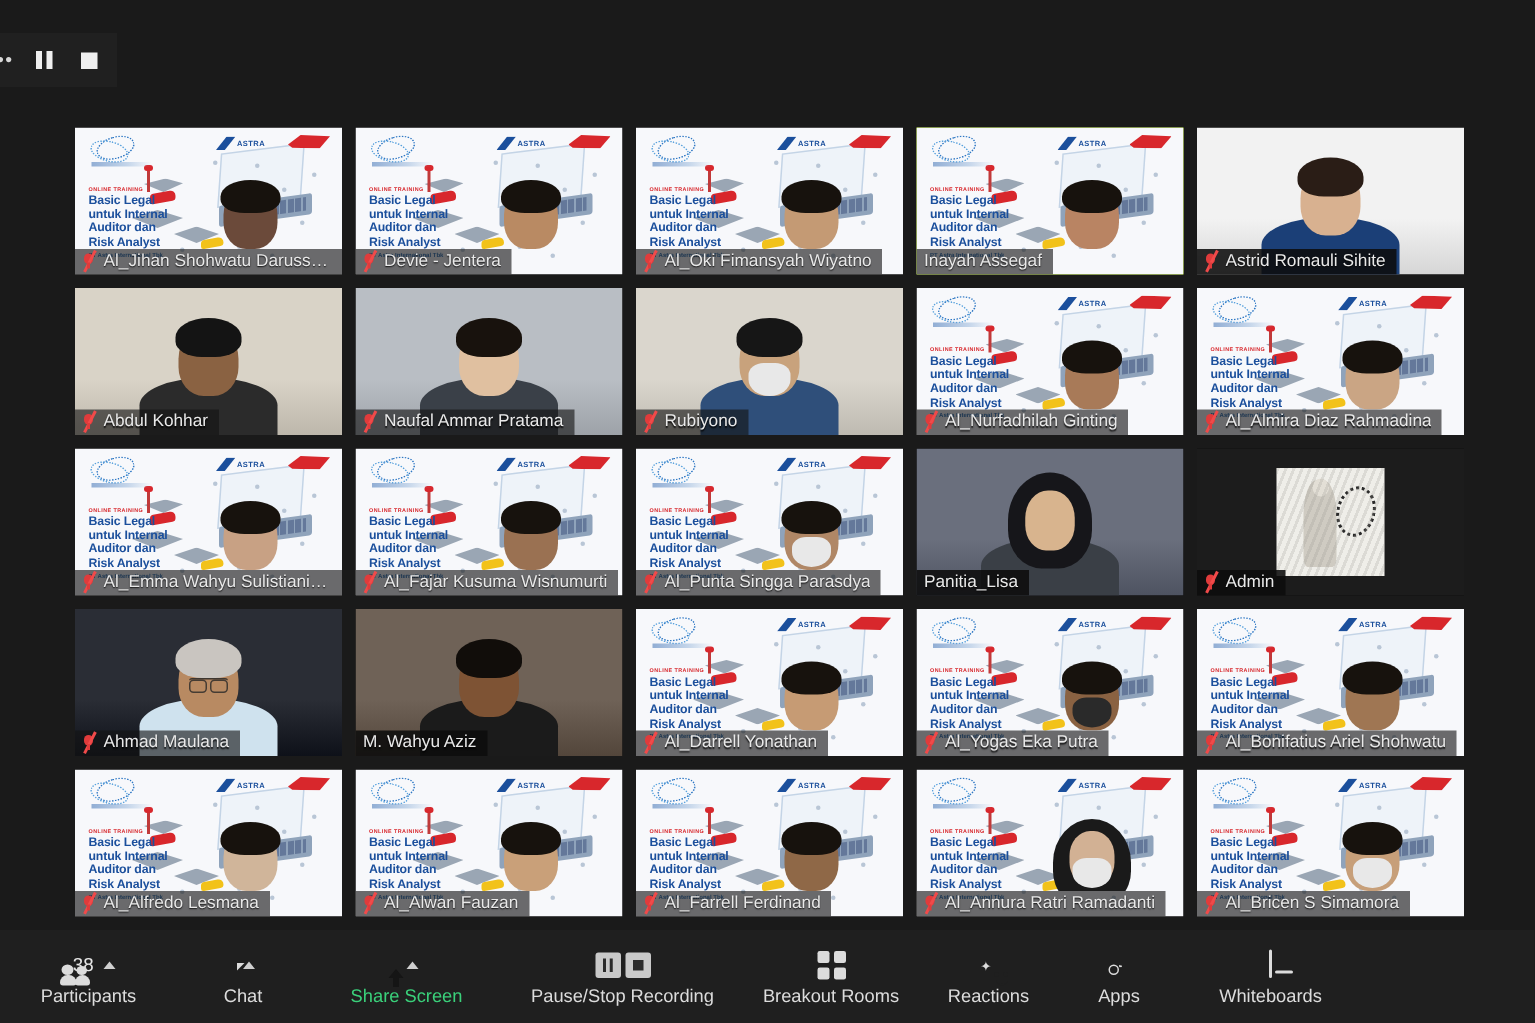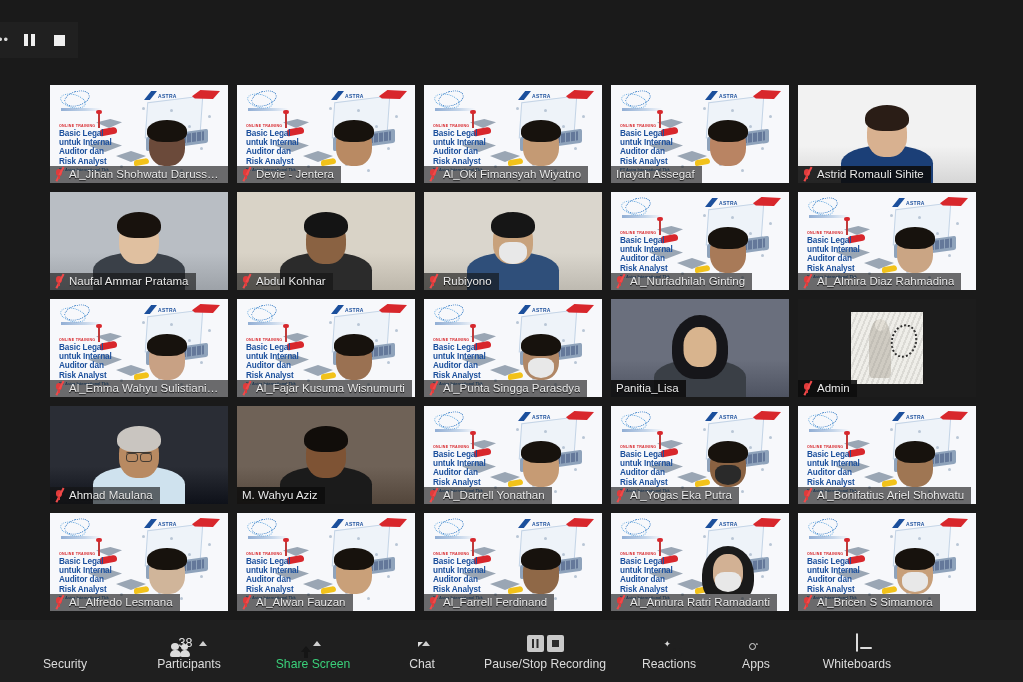--- a/index.html
+++ b/index.html
@@ -630,50 +630,50 @@
               <i></i>
             </span>
           </span>
                 <span class="nm">Astrid Romauli Sihite</span>
               </div>
       </div>
     </div>
     <div class="grid-row">
       <div class="tile">
   <div class="cam">
+    <div class="bg" style="background:linear-gradient(180deg, #d9d3c7 0%, #d9d3c7 62%, #bdb7ab 100%)"></div>
+    <div class="body" style="bottom:0;width:92px;height:38px;background:#2b2b2b"></div>
+    <div class="head" style="top:26px;width:40px;height:46px;background:#8a6242"></div>
+    <div class="hair" style="top:20px;width:44px;height:26px;background:#141414"></div>
+
+  </div>
+        <div class="nameplate">
+                <span class="mic-muted">
+            <span class="mic-slash">
+              <i></i>
+            </span>
+          </span>
+                <span class="nm">Abdul Kohhar</span>
+              </div>
+      </div>
+      <div class="tile">
+  <div class="cam">
     <div class="bg" style="background:linear-gradient(180deg, #b9bec4 0%, #b9bec4 62%, #9da2a8 100%)"></div>
     <div class="body" style="bottom:0;width:92px;height:38px;background:#3a4048"></div>
     <div class="head" style="top:26px;width:40px;height:46px;background:#e0c0a0"></div>
     <div class="hair" style="top:20px;width:44px;height:26px;background:#18120d"></div>
 
   </div>
         <div class="nameplate">
                 <span class="mic-muted">
             <span class="mic-slash">
               <i></i>
             </span>
           </span>
                 <span class="nm">Naufal Ammar Pratama</span>
-              </div>
-      </div>
-      <div class="tile">
-  <div class="cam">
-    <div class="bg" style="background:linear-gradient(180deg, #d9d3c7 0%, #d9d3c7 62%, #bdb7ab 100%)"></div>
-    <div class="body" style="bottom:0;width:92px;height:38px;background:#2b2b2b"></div>
-    <div class="head" style="top:26px;width:40px;height:46px;background:#8a6242"></div>
-    <div class="hair" style="top:20px;width:44px;height:26px;background:#141414"></div>
-
-  </div>
-        <div class="nameplate">
-                <span class="mic-muted">
-            <span class="mic-slash">
-              <i></i>
-            </span>
-          </span>
-                <span class="nm">Abdul Kohhar</span>
               </div>
       </div>
       <div class="tile">
   <div class="cam">
     <div class="bg" style="background:linear-gradient(180deg, #dad6cd 0%, #dad6cd 62%, #bebab1 100%)"></div>
     <div class="body" style="bottom:0;width:92px;height:38px;background:#2f4f7a"></div>
     <div class="head" style="top:26px;width:40px;height:46px;background:#c8a27c"></div>
     <div class="hair" style="top:20px;width:44px;height:26px;background:#161616"></div>
 
     <div class="mask" style="top:50px;width:28px;height:22px"></div>
@@ -1461,63 +1461,70 @@
               <i></i>
             </span>
           </span>
                 <span class="nm">Al_Bricen S Simamora</span>
               </div>
       </div>
     </div>
   </div>
 
 <div id="toolbar">
-    <div class="tb-item" style="width: 130px;">
-      <div class="tb-icon">
-       <span><span class="ic-shield"></span></span>
-
-     </div>
-     <div class="tb-label">Security</div>
-    </div>
     <div class="tb-item" style="width: 118px;">
       <div class="tb-icon">
        <span><span class="ic-people"><span class="p1"></span><span class="p1b"></span><span class="p2"></span><span class="p2b"></span></span></span>
        <span class="count">38</span>
        <span class="caret"></span>
      </div>
      <div class="tb-label">Participants</div>
     </div>
+    <div class="tb-item" style="width: 88px;">
+      <div class="tb-icon">
+       <span><span class="ic-chat"></span></span>
+
+       <span class="caret"></span>
+     </div>
+     <div class="tb-label">Chat</div>
+    </div>
     <div class="tb-item green" style="width: 130px;">
       <div class="tb-icon">
        <span><span class="ic-share"></span></span>
 
        <span class="caret"></span>
      </div>
      <div class="tb-label">Share Screen</div>
-    </div>
-    <div class="tb-item" style="width: 88px;">
-      <div class="tb-icon">
-       <span><span class="ic-chat"></span></span>
-
-       <span class="caret"></span>
-     </div>
-     <div class="tb-label">Chat</div>
     </div>
     <div class="tb-item" style="width: 158px;">
       <div class="tb-icon">
        <span>
           <span class="ic-rec">
             <span class="b pause"></span>
             <span class="b stop"></span>
           </span>
         </span>
 
      </div>
      <div class="tb-label">Pause/Stop Recording</div>
     </div>
+    <div class="tb-item" style="width: 120px;">
+      <div class="tb-icon">
+       <span>
+          <span class="ic-grid">
+            <i></i>
+            <i></i>
+            <i></i>
+            <i></i>
+          </span>
+        </span>
+
+     </div>
+     <div class="tb-label">Breakout Rooms</div>
+    </div>
     <div class="tb-item" style="width: 90px;">
       <div class="tb-icon">
        <span><span class="ic-react"><span class="ic-react-spark">✦</span></span></span>
 
      </div>
      <div class="tb-label">Reactions</div>
     </div>
     <div class="tb-item" style="width: 84px;">
       <div class="tb-icon">
        <span><span class="ic-apps"><span class="br"></span><span class="cr"></span></span></span>

